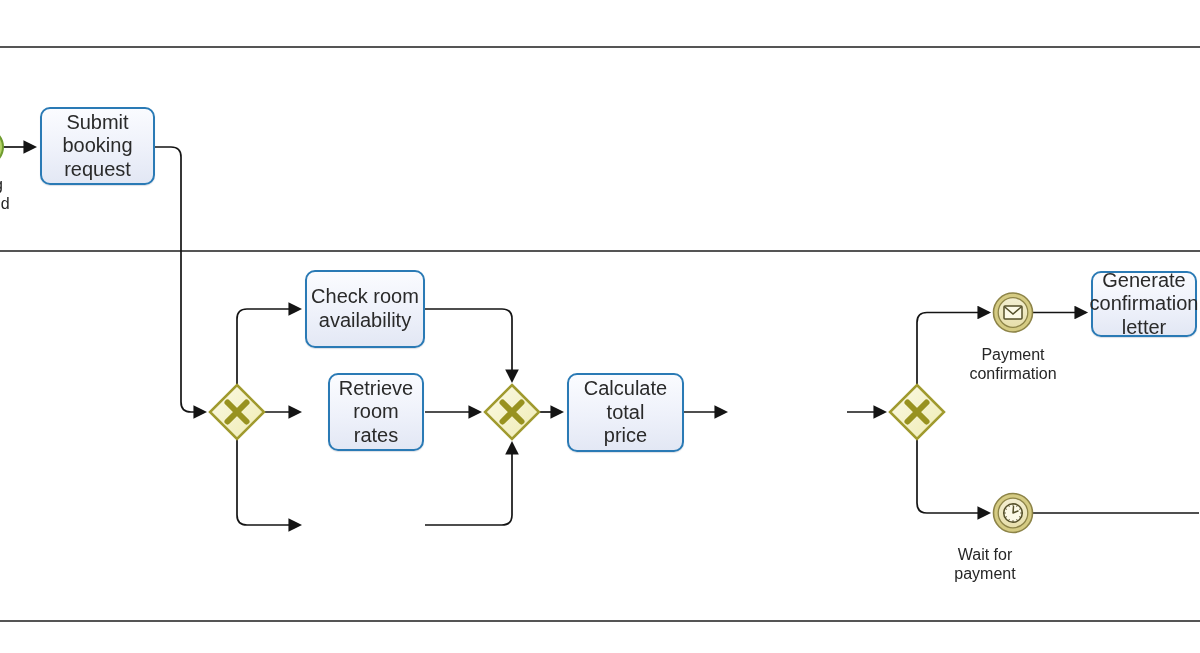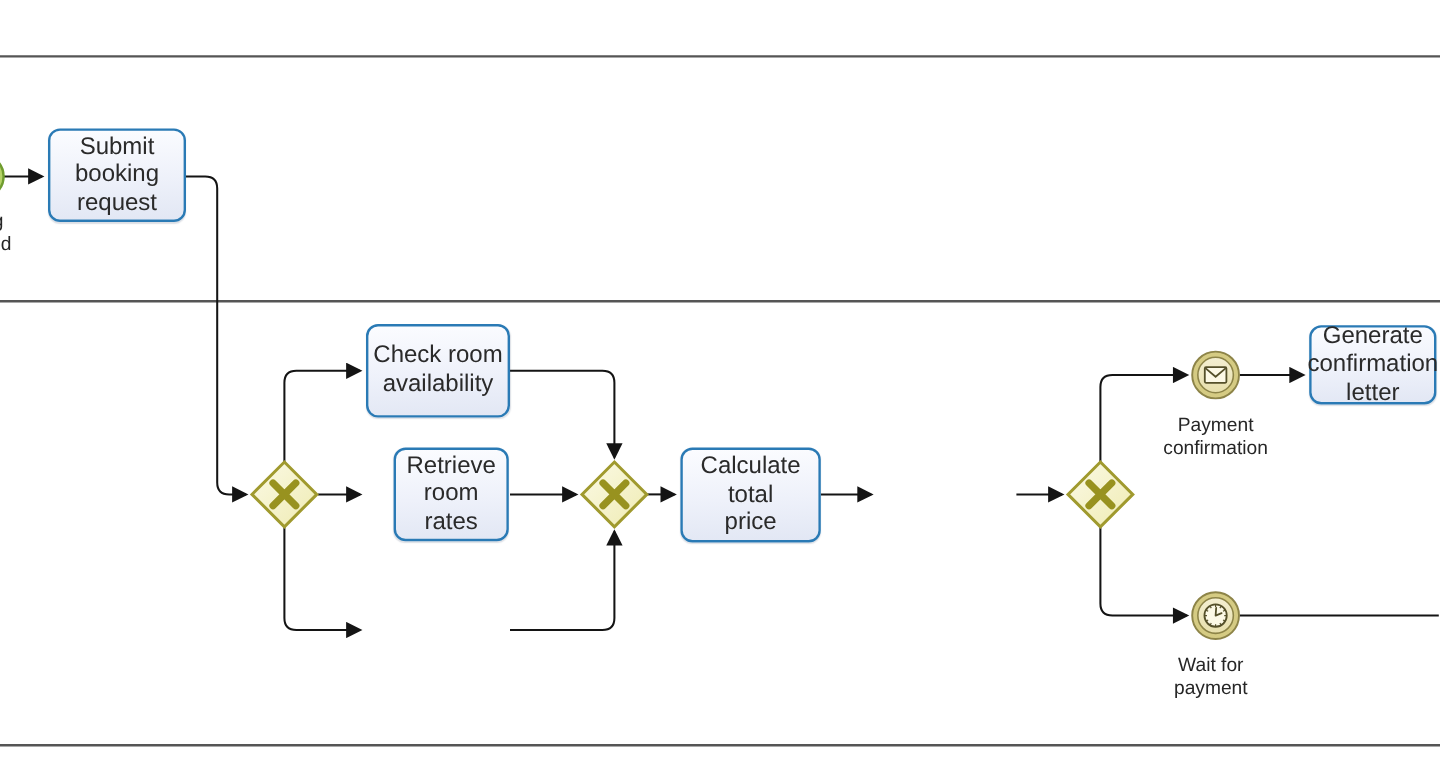--- a/index.html
+++ b/index.html
@@ -131,16 +131,16 @@
   <div class="task" style="left:1091px;top:271px;width:106px;height:66px;">
     <span class="task-label">Generate
 confirmation
 letter</span>
   </div>
 
   <div class="node-label" style="left:-64px;top:176px;width:76px;">Booking
 requested</div>
   <div class="node-label" style="left:953px;top:346px;width:120px;">Payment
 confirmation</div>
-  <div class="node-label" style="left:954px;top:546px;width:110px;">Wait for
+  <div class="node-label" style="left:930px;top:546px;width:110px;">Wait for
 payment</div>
 
 </div>
 
 </body></html>

